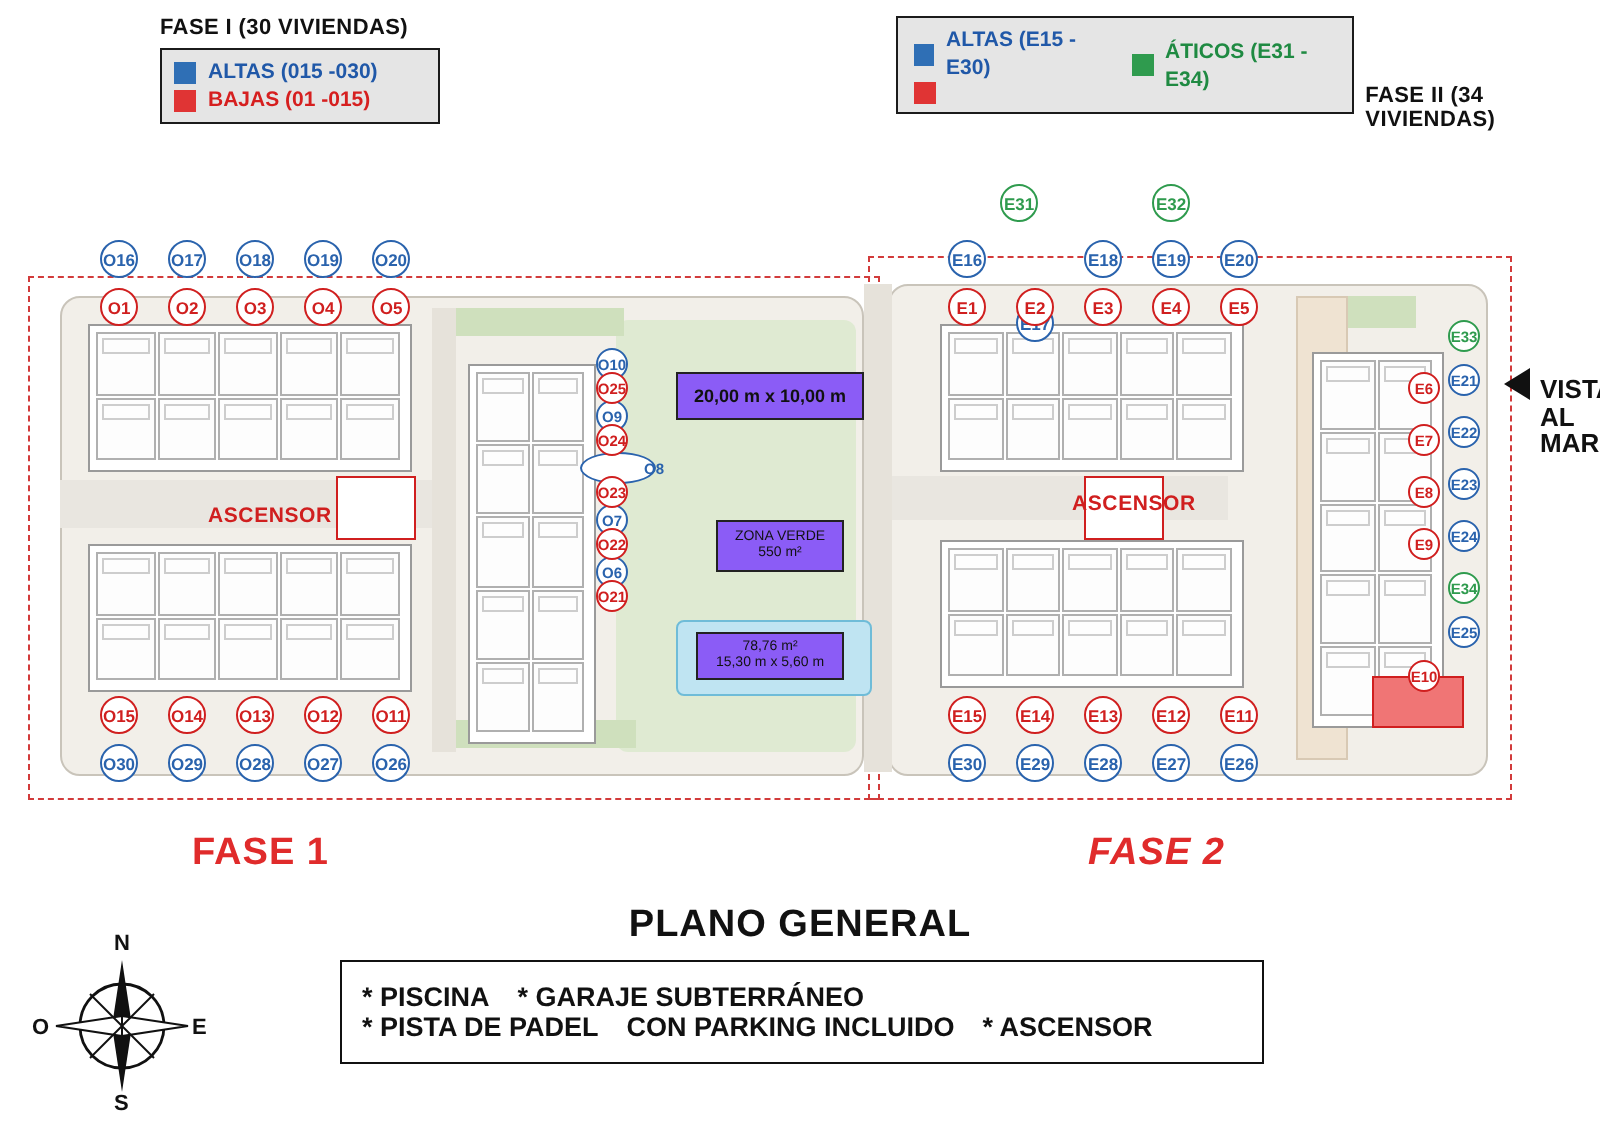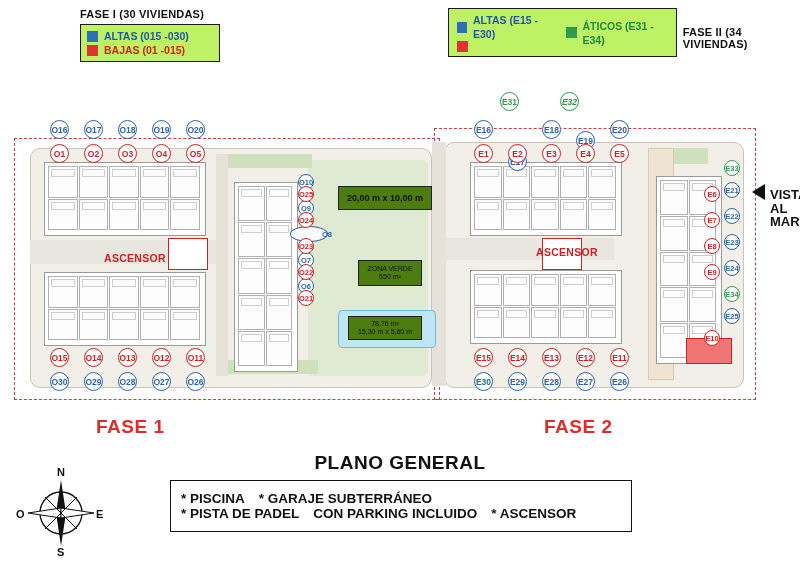--- a/index.html
+++ b/index.html
@@ -10,21 +10,21 @@
     position:relative;
     overflow:hidden;
   }
   .abs{position:absolute;}
 
   
   .legend-title{
     font-size:11px;font-weight:bold;color:#111;letter-spacing:.2px;
   }
   .legend-box{
-    border:1.5px solid #1b1b1b;background:#bef264;
+    border:1.5px solid #1b1b1b;background:#e5e5e5;
     padding:4px 8px 4px 6px;
   }
   .legend-row{display:flex;align-items:center;gap:6px;line-height:1.35;}
   .swatch{width:11px;height:11px;display:inline-block;}
   .sw-blue{background:#2f6fb5;}
   .sw-red{background:#e03434;}
   .sw-green{background:#2f9b4e;}
   .lg-blue{color:#2058a8;font-weight:bold;font-size:10.5px;}
   .lg-red{color:#d61f1f;font-weight:bold;font-size:10.5px;}
   .lg-green{color:#1f8a42;font-weight:bold;font-size:10.5px;}
@@ -67,21 +67,21 @@
   .marker.sm{width:16px;height:16px;font-size:7.5px;}
 
   .ascensor-lbl{
     position:absolute;color:#d01f1f;font-weight:bold;font-size:10.5px;
     letter-spacing:.3px;
   }
   .ascensor-box{position:absolute;border:1.6px solid #d01f1f;background:#fff;}
   .redfill{position:absolute;background:#f07575;border:1px solid #d01f1f;}
 
   .note{
-    position:absolute;border:1.4px solid #222;background:#4d7c0f;
+    position:absolute;border:1.4px solid #222;background:#8b5cf6;
     font-size:9px;font-weight:bold;color:#111;
     display:flex;align-items:center;justify-content:center;text-align:center;
     line-height:1.2;padding:2px 4px;box-sizing:border-box;
   }
   .note.small{font-size:7px;font-weight:normal;}
 
   .fase-lbl{
     position:absolute;color:#e02b2b;font-weight:bold;font-size:19px;
     letter-spacing:.5px;font-family:"Liberation Sans", sans-serif;
   }
@@ -137,21 +137,21 @@
         <span class="swatch sw-red"></span>
       </div>
     </div>
     <div style="display:flex;align-items:center;">
       <div class="legend-row">
         <span class="swatch sw-green"></span>
         <span class="lg-green">ÁTICOS (E31 -E34)</span>
       </div>
     </div>
   </div>
-  <div class="legend-title" style="margin-top:18px;">FASE II (34 VIVIENDAS)</div>
+  <div class="legend-title" style="margin-top:34px;">FASE II (34 VIVIENDAS)</div>
 </div>
 
 <div id="plan" class="abs">
 
   <div class="dashed" style="left:6px;top:18px;width:424px;height:260px;"></div>
   <div class="dashed" style="left:426px;top:8px;width:320px;height:270px;"></div>
 
   <div class="siteblock" style="left:22px;top:28px;width:400px;height:238px;border-radius:10px;"></div>
   <div class="siteblock" style="left:436px;top:22px;width:298px;height:244px;border-radius:10px;"></div>
 
@@ -305,26 +305,26 @@
   <div class="marker blue sm" style="left:290px;top:132px;">O7</div>
   <div class="marker blue sm" style="left:290px;top:158px;">O6</div>
 
   <div class="marker sm" style="left:290px;top:66px;">O25</div>
   <div class="marker sm" style="left:290px;top:92px;">O24</div>
   <div class="marker sm" style="left:290px;top:118px;">O23</div>
   <div class="marker sm" style="left:290px;top:144px;">O22</div>
   <div class="marker sm" style="left:290px;top:170px;">O21</div>
 
   <div class="marker green" style="left:492px;top:-28px;">E31</div>
-  <div class="marker green" style="left:552px;top:-28px;font-style:italic;">E32</div>
+  <div class="marker green" style="left:568px;top:-28px;">E32</div>
 
   <div class="marker blue" style="left:466px;top:0px;">E16</div>
   <div class="marker blue" style="left:500px;top:0px;margin-top:32px;">E17</div>
   <div class="marker blue" style="left:534px;top:0px;">E18</div>
-  <div class="marker blue" style="left:568px;top:11px;">E19</div>
+  <div class="marker blue" style="left:568px;top:0px;">E19</div>
   <div class="marker blue" style="left:602px;top:0px;">E20</div>
 
   <div class="marker" style="left:466px;top:24px;">E1</div>
   <div class="marker" style="left:500px;top:24px;">E2</div>
   <div class="marker" style="left:534px;top:24px;">E3</div>
   <div class="marker" style="left:568px;top:24px;">E4</div>
   <div class="marker" style="left:602px;top:24px;">E5</div>
 
   <div class="marker" style="left:466px;top:228px;">E15</div>
   <div class="marker" style="left:500px;top:228px;">E14</div>
@@ -347,21 +347,21 @@
   <div class="marker blue sm" style="left:716px;top:140px;">E24</div>
   <div class="marker blue sm" style="left:716px;top:188px;">E25</div>
 
   <div class="marker sm" style="left:696px;top:66px;">E6</div>
   <div class="marker sm" style="left:696px;top:92px;">E7</div>
   <div class="marker sm" style="left:696px;top:118px;">E8</div>
   <div class="marker sm" style="left:696px;top:144px;">E9</div>
   <div class="marker sm" style="left:696px;top:210px;">E10</div>
 
   <div class="fase-lbl" style="left:88px;top:296px;">FASE 1</div>
-  <div class="fase-lbl" style="left:536px;top:296px;">FASE 2</div>
+  <div class="fase-lbl" style="left:536px;top:296px;font-style:italic;">FASE 2</div>
 
   <div class="vistas" style="left:762px;top:68px;">VISTAS AL MAR</div>
   <svg class="abs" style="left:744px;top:64px;width:18px;height:16px;" viewBox="0 0 18 16">
     <polygon points="0,8 13,0 13,16" fill="#111"></polygon>
   </svg>
 </div>
 
 <div id="plano-general">PLANO GENERAL</div>
 
 <div id="features">

